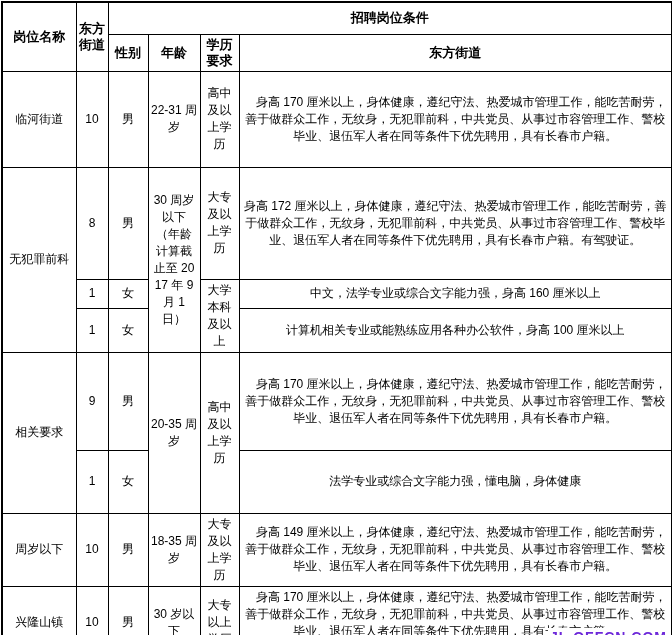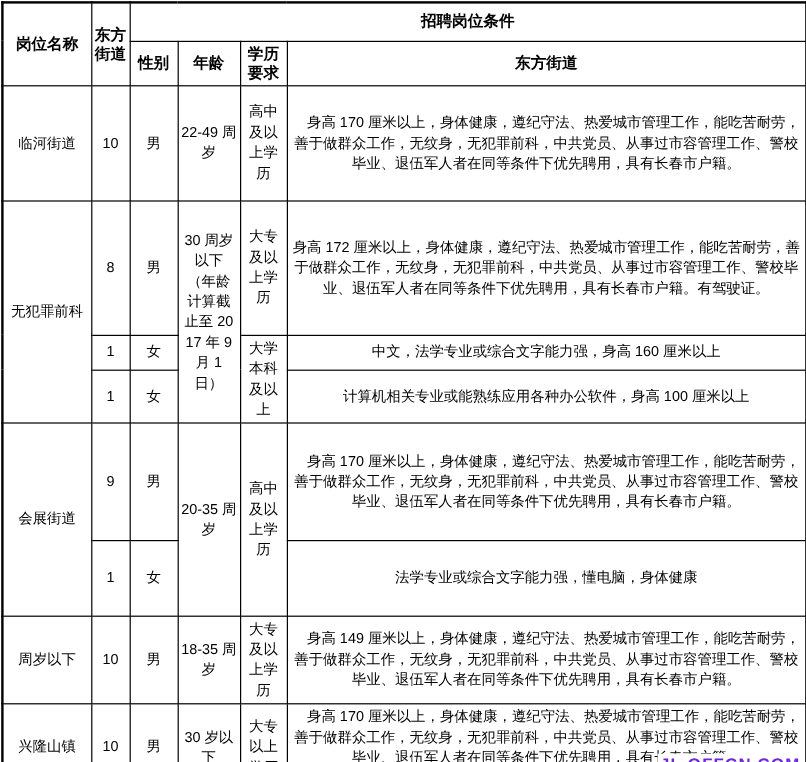--- a/index.html
+++ b/index.html
@@ -93,21 +93,21 @@
         <th class="hb">年龄</th>
         <th class="hb">学历要求</th>
         <th class="hb">东方街道</th>
       </tr>
     </thead>
     <tbody>
       <tr class="linhe">
         <td>临河街道</td>
         <td>10</td>
         <td>男</td>
-        <td>22-49 周岁</td>
+        <td>22-31 周岁</td>
         <td>高中及以上学历</td>
         <td class="req">　身高 170 厘米以上，身体健康，遵纪守法、热爱城市管理工作，能吃苦耐劳，善于做群众工作，无纹身，无犯罪前科，中共党员、从事过市容管理工作、警校毕业、退伍军人者在同等条件下优先聘用，具有长春市户籍。</td>
       </tr>
       <tr class="dfa">
         <td rowspan="3">无犯罪前科</td>
         <td>8</td>
         <td>男</td>
         <td rowspan="3">30 周岁以下（年龄计算截止至 2017 年 9 月 1 日）</td>
         <td>大专及以上学历</td>
         <td class="req">身高 172 厘米以上，身体健康，遵纪守法、热爱城市管理工作，能吃苦耐劳，善于做群众工作，无纹身，无犯罪前科，中共党员、从事过市容管理工作、警校毕业、退伍军人者在同等条件下优先聘用，具有长春市户籍。有驾驶证。</td>
@@ -117,21 +117,21 @@
         <td>女</td>
         <td rowspan="2">大学本科及以上</td>
         <td class="req">中文，法学专业或综合文字能力强，身高 160 厘米以上</td>
       </tr>
       <tr class="dfc">
         <td>1</td>
         <td>女</td>
         <td class="req">计算机相关专业或能熟练应用各种办公软件，身高 100 厘米以上</td>
       </tr>
       <tr class="hza">
-        <td rowspan="2">会展街道</td>
+        <td rowspan="2">相关要求</td>
         <td>9</td>
         <td>男</td>
         <td rowspan="2">20-35 周岁</td>
         <td rowspan="2">高中及以上学历</td>
         <td class="req">　身高 170 厘米以上，身体健康，遵纪守法、热爱城市管理工作，能吃苦耐劳，善于做群众工作，无纹身，无犯罪前科，中共党员、从事过市容管理工作、警校毕业、退伍军人者在同等条件下优先聘用，具有长春市户籍。</td>
       </tr>
       <tr class="hzb">
         <td>1</td>
         <td>女</td>
         <td class="req">法学专业或综合文字能力强，懂电脑，身体健康</td>

